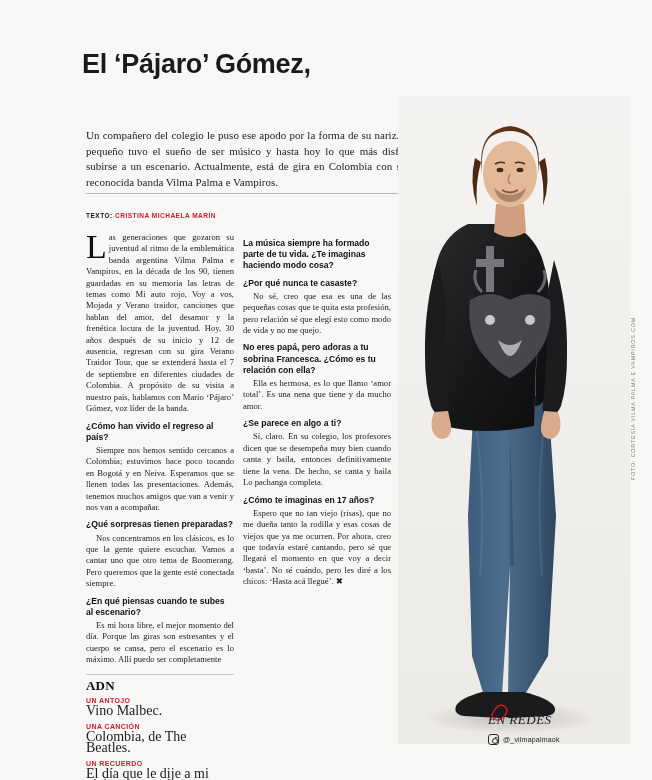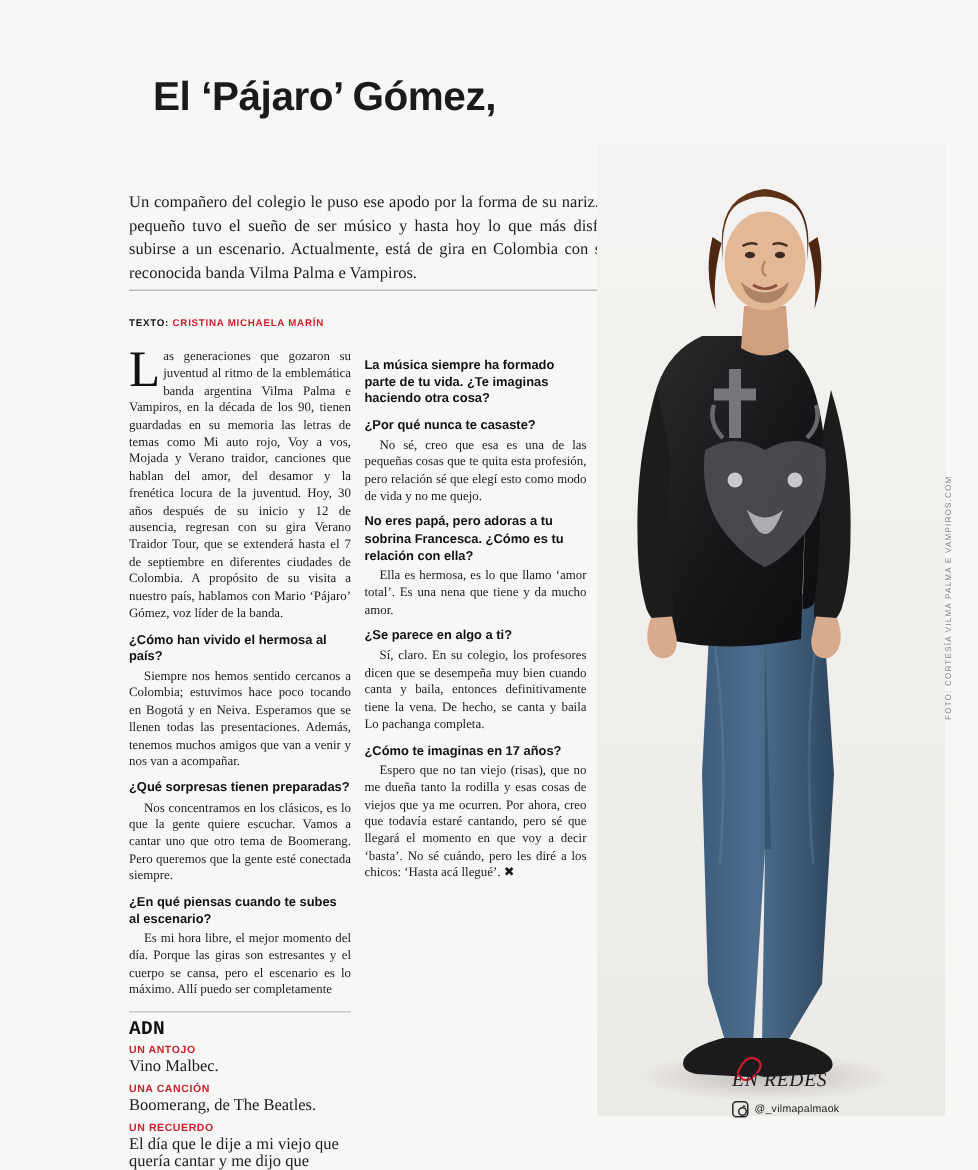--- a/index.html
+++ b/index.html
@@ -26,21 +26,20 @@
     top: 48px;
     width: 380px;
   }
   .title-line {
     font-family: "Liberation Sans", sans-serif;
     font-weight: bold;
     font-size: 27px;
     line-height: 33px;
     color: #1a1a1a;
     letter-spacing: -0.3px;
-    margin-left: 20px;
   }
 
   
   .standfirst {
     position: absolute;
     left: 86px;
     top: 128px;
     width: 344px;
     font-family: "Liberation Serif", serif;
     font-size: 11px;
@@ -108,38 +107,38 @@
 
   
   .adn {
     margin-top: 8px;
     margin-bottom: 8px;
     border-top: 1px solid #c9c9c9;
     border-bottom: 1px solid #c9c9c9;
     padding: 5px 0 6px 0;
   }
   .adn-title {
-    font-family: Liberation Mono, monospace;
+    font-family: Liberation Serif, serif;
     font-weight: bold;
     font-size: 13px;
     color: #111;
     margin-bottom: 4px;
     letter-spacing: 0.2px;
   }
   .adn-label {
     font-family: "Liberation Sans", sans-serif;
     font-size: 7px;
     font-weight: bold;
     color: #d11c2b;
     letter-spacing: 0.4px;
     display: block;
     margin-top: 4px;
   }
   .adn-val {
-    font-size: 11px;
+    font-size: 14px;
     line-height: 10.6px;
     display: block;
     color: #1c1c1c;
     text-align: left;
   }
 
   
   .photo {
     position: absolute;
     left: 398px;
@@ -229,46 +228,46 @@
   </div>
 
   <div class="credit">
     <span>TEXTO:</span>
     <span class="byline">CRISTINA MICHAELA MARÍN</span>
   </div>
 
   <div class="col col1">
     <p class="a"><span class="dropcap">L</span><span>as generaciones que gozaron su juventud al ritmo de la emblemática banda argentina Vilma Palma e Vampiros, en la década de los 90, tienen guardadas en su memoria las letras de temas como Mi auto rojo, Voy a vos, Mojada y Verano traidor, canciones que hablan del amor, del desamor y la frenética locura de la juventud. Hoy, 30 años después de su inicio y 12 de ausencia, regresan con su gira Verano Traidor Tour, que se extenderá hasta el 7 de septiembre en diferentes ciudades de Colombia. A propósito de su visita a nuestro país, hablamos con Mario ‘Pájaro’ Gómez, voz líder de la banda.</span></p>
 
-    <span class="q">¿Cómo han vivido el hermosa al país?</span>
+    <span class="q">¿Cómo han vivido el regreso al país?</span>
     <p class="a ind">Siempre nos hemos sentido cercanos a Colombia; estuvimos hace poco tocando en Bogotá y en Neiva. Esperamos que se llenen todas las presentaciones. Además, tenemos muchos amigos que van a venir y nos van a acompañar.</p>
 
     <span class="q">¿Qué sorpresas tienen preparadas?</span>
     <p class="a ind">Nos concentramos en los clásicos, es lo que la gente quiere escuchar. Vamos a cantar uno que otro tema de Boomerang. Pero queremos que la gente esté conectada siempre.</p>
 
     <span class="q">¿En qué piensas cuando te subes al escenario?</span>
     <p class="a ind">Es mi hora libre, el mejor momento del día. Porque las giras son estresantes y el cuerpo se cansa, pero el escenario es lo máximo. Allí puedo ser completamente</p>
 
     <div class="adn">
       <div class="adn-title">ADN</div>
 
       <span class="adn-label">UN ANTOJO</span>
       <span class="adn-val">Vino Malbec.</span>
 
       <span class="adn-label">UNA CANCIÓN</span>
-      <span class="adn-val">Boomerang, de The Beatles.</span>
+      <span class="adn-val">Colombia, de The Beatles.</span>
 
       <span class="adn-label">UN RECUERDO</span>
       <span class="adn-val">El día que le dije a mi viejo que quería cantar y me dijo que estaba loco (tenía 6 años).</span>
     </div>
   </div>
 
   <div class="col col2">
 
-    <span class="q">La música siempre ha formado parte de tu vida. ¿Te imaginas haciendo otra cosa?</span>
+    <span class="q">La música siempre ha formado parte de tu vida. ¿Te imaginas haciendo modo cosa?</span>
 
     <span class="q">¿Por qué nunca te casaste?</span>
     <p class="a ind">No sé, creo que esa es una de las pequeñas cosas que te quita esta profesión, pero relación sé que elegí esto como modo de vida y no me quejo.</p>
 
     <span class="q">No eres papá, pero adoras a tu sobrina Francesca. ¿Cómo es tu relación con ella?</span>
     <p class="a ind">Ella es hermosa, es lo que llamo ‘amor total’. Es una nena que tiene y da mucho amor.</p>
 
     <span class="q">¿Se parece en algo a ti?</span>
     <p class="a ind">Sí, claro. En su colegio, los profesores dicen que se desempeña muy bien cuando canta y baila, entonces definitivamente tiene la vena. De hecho, se canta y baila Lo pachanga completa.</p>
 

